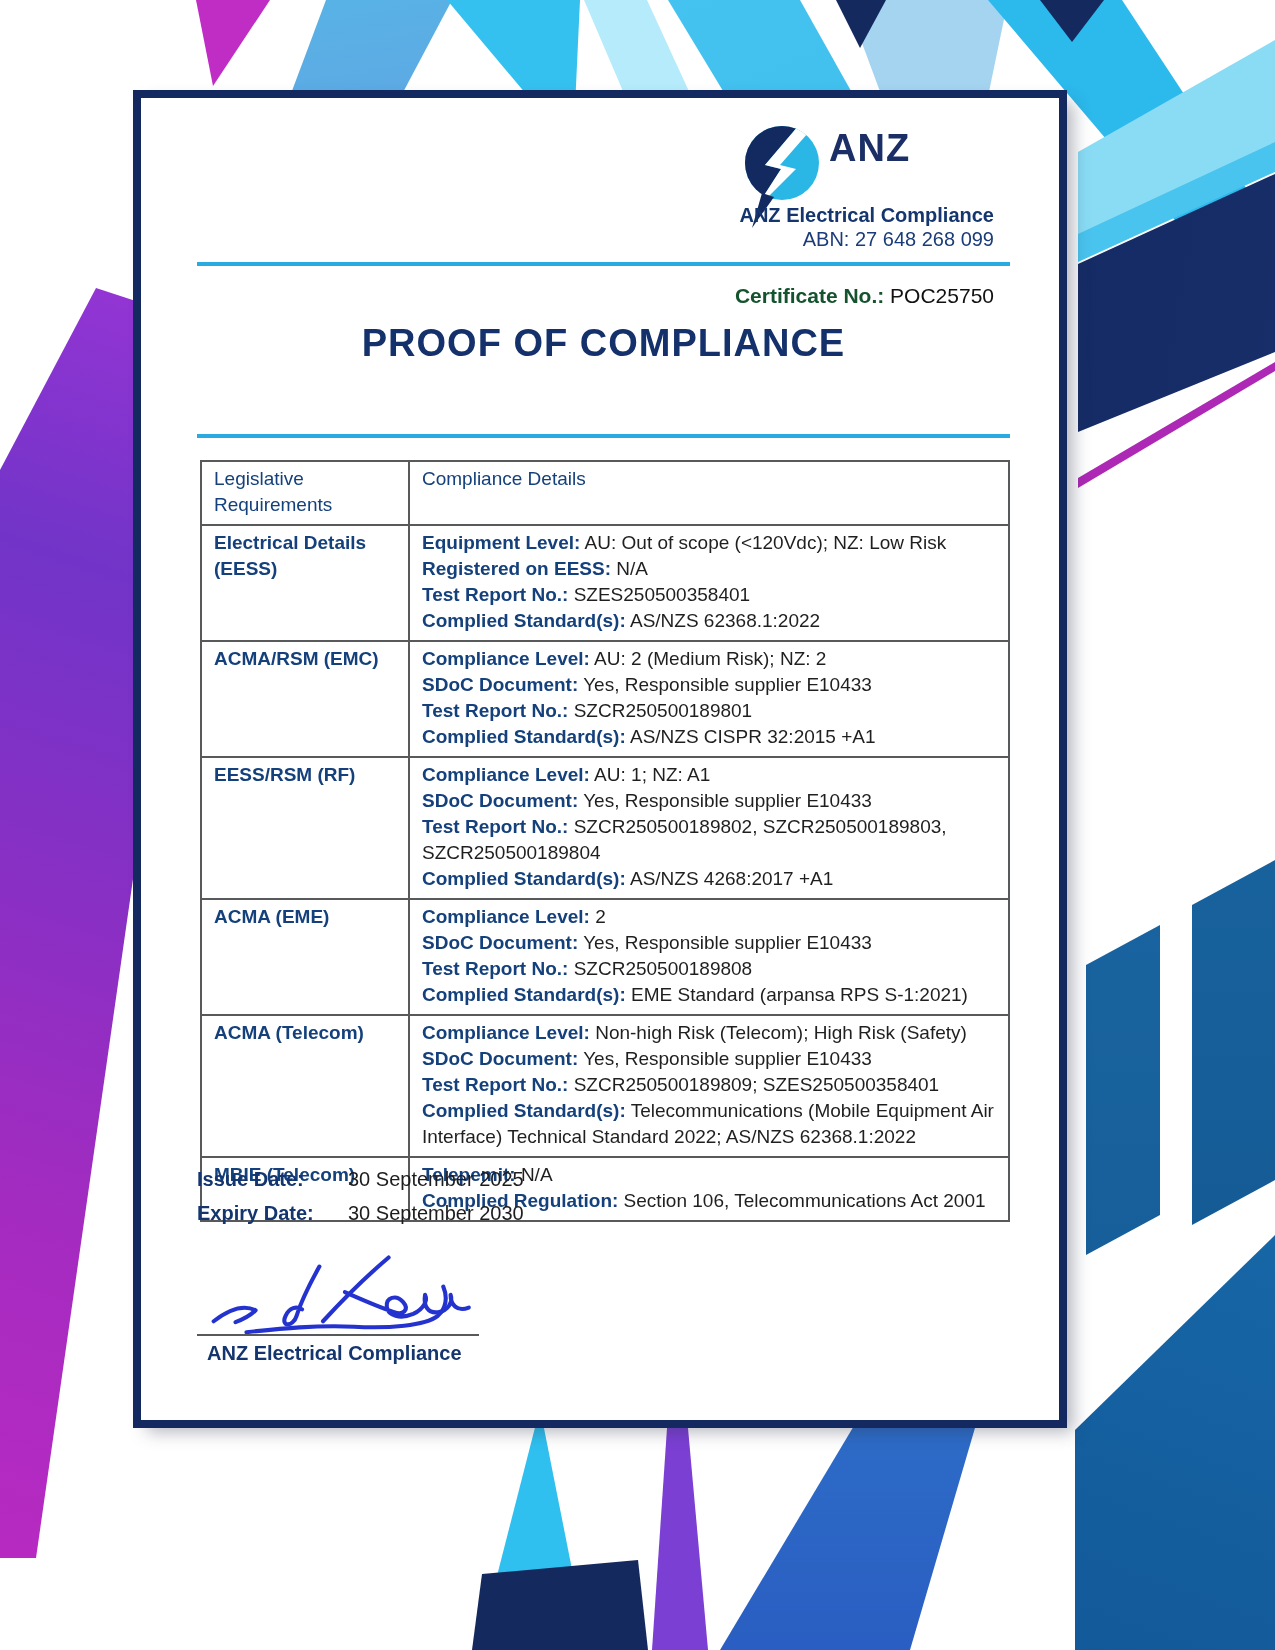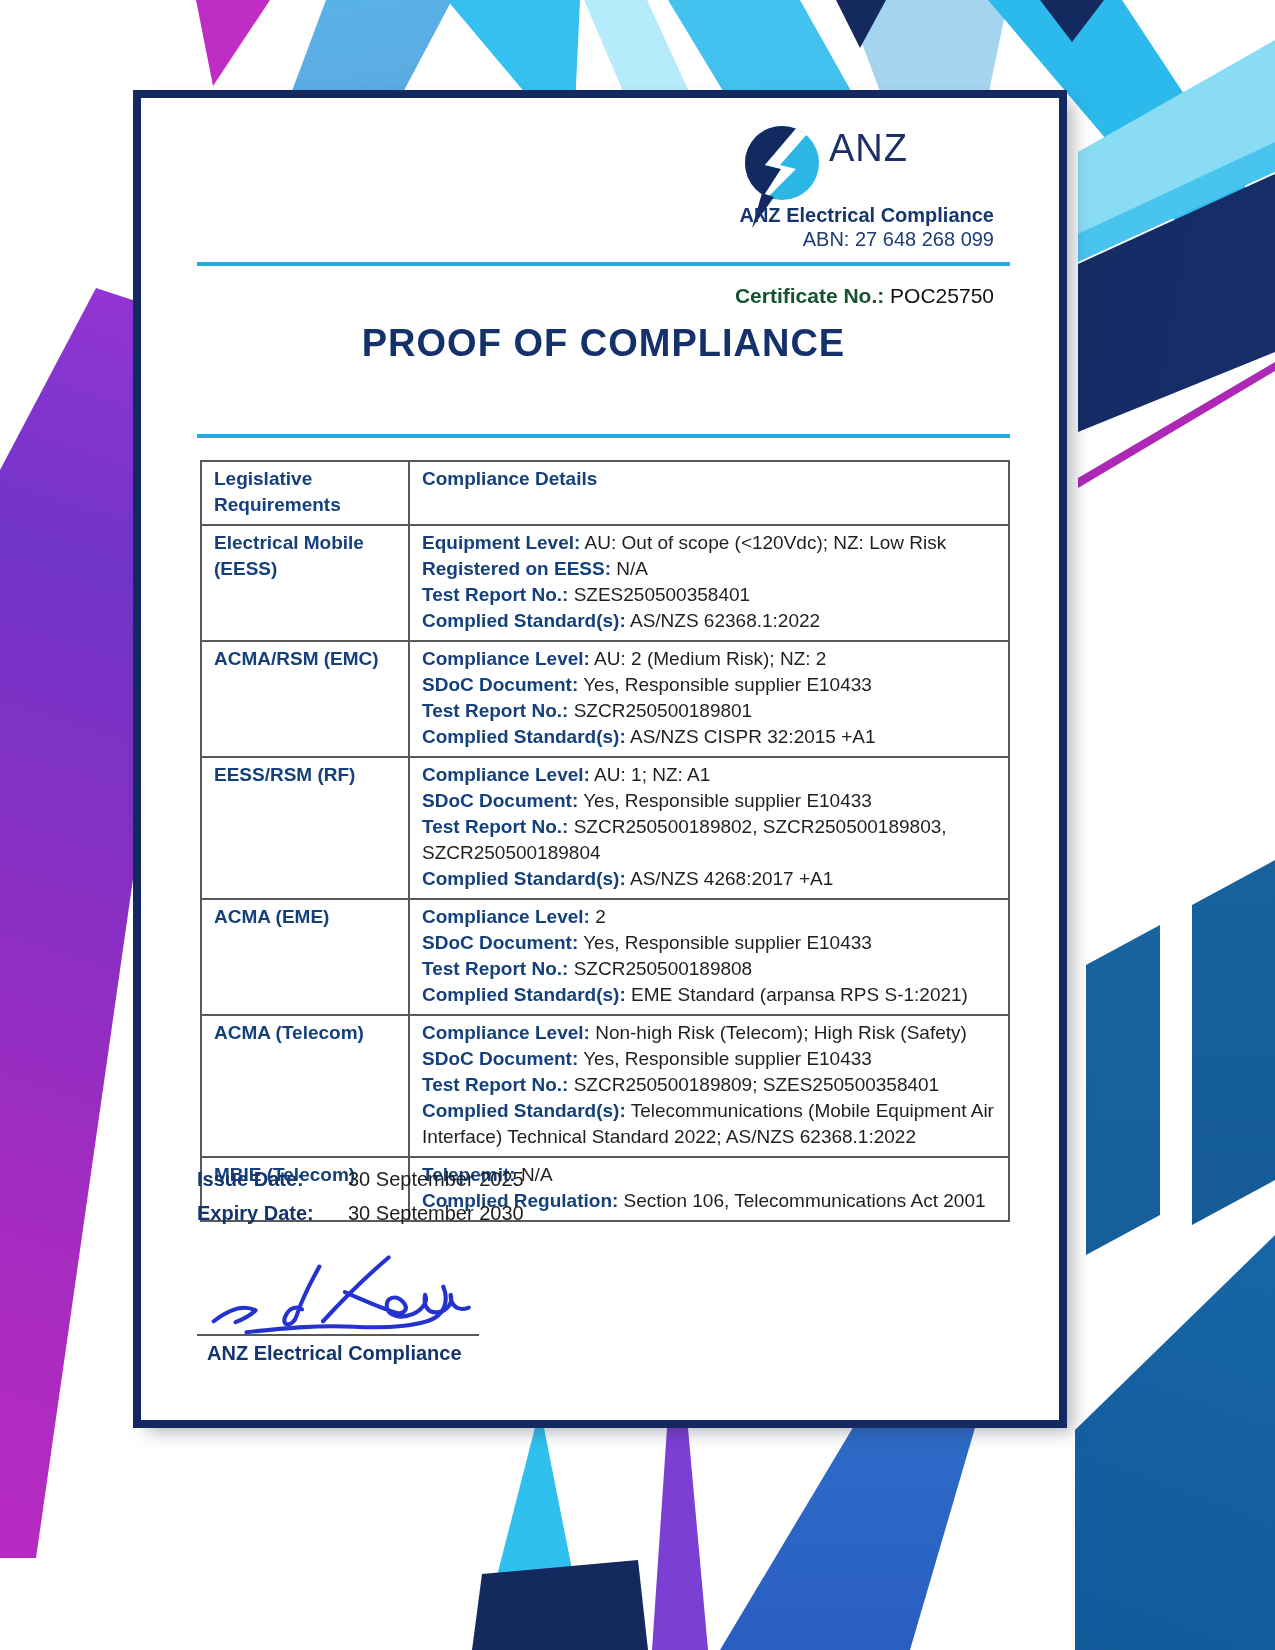--- a/index.html
+++ b/index.html
@@ -41,41 +41,41 @@
     box-shadow:10px 8px 16px -4px rgba(40,45,70,.35);
     z-index:2;
   }
   .page-inner{position:absolute;inset:0;}
   .addr{position:absolute;left:56px;top:42px;color:#1b3c78;font-size:19px;line-height:29px;white-space:pre-wrap;}
   
   .logo-wrap{position:absolute;left:600px;top:24px;width:270px;}
   .logo-row{display:flex;align-items:flex-start;}
   .logo-mark{width:82px;height:110px;flex:0 0 auto;}
   .logo-text{margin-left:6px;padding-top:6px;}
-  .logo-anz{font-size:38px;font-weight:400;color:#1b2f66;letter-spacing:1px;line-height:40px;}
+  .logo-anz{font-size:38px;font-weight:700;color:#1b2f66;letter-spacing:1px;line-height:40px;}
   .logo-ec{font-size:21px;font-weight:500;color:#29abe2;margin-top:8px;}
   .co-block{position:absolute;right:65px;top:105px;text-align:right;color:#14356e;}
   .co-name{font-size:20px;font-weight:bold;line-height:24px;}
   .co-abn{font-size:20px;font-weight:normal;line-height:25px;color:#1b3c78;}
   .rule{position:absolute;left:56px;width:813px;height:4px;background:#29abe2;}
   .rule1{top:164px;}
   .rule2{top:336px;}
   .certline{position:absolute;right:65px;top:186px;font-size:21px;}
   .certline b{color:#14532d;}
   .certline span{color:#111111;}
   .doc-title{position:absolute;left:56px;top:224px;width:813px;text-align:center;
     font-size:38px;font-weight:bold;color:#14316b;letter-spacing:1px;}
   .doc-sub{position:absolute;left:56px;top:286px;width:813px;text-align:center;
     font-size:20px;color:#1b3c78;}
   
   table.comp{position:absolute;left:59px;top:362px;width:810px;border-collapse:collapse;table-layout:fixed;}
   table.comp td,table.comp th{border:2px solid #58595b;vertical-align:top;text-align:left;
     padding:4px 12px 6px 12px;font-size:19px;line-height:26px;}
   table.comp .c1{width:208px;}
-  table.comp th{color:#14407c;font-weight:bold;}
+  table.comp th{color:#14407c;font-weight:normal;}
   td.req{color:#14407c;font-weight:bold;}
   td.det{color:#1f1f1f;}
   td.det b{color:#14407c;}
   
   .daterow{position:absolute;left:56px;display:flex;align-items:baseline;}
   .daterow .dlabel{width:135px;text-align:left;font-weight:bold;color:#14356e;font-size:20px;}
   .daterow .dvalue{margin-left:16px;color:#1d1d1f;font-size:20px;}
   .dates-issue{top:1070px;}
   .dates-expiry{top:1104px;}
   
@@ -153,21 +153,21 @@
           <col class="c1">
           <col>
         </colgroup>
       <tbody>
           <tr>
         <th>Legislative Requirements</th>
         <th>Compliance Details</th>
       </tr>
 
       <tr>
-        <td class="req">Electrical Mobile (EESS)</td>
+        <td class="req">Electrical Details (EESS)</td>
         <td class="det">
           <div><b>Equipment Level:</b><span> AU: Out of scope (&lt;120Vdc); NZ: Low Risk</span></div>
           <div><b>Registered on EESS:</b><span> N/A</span></div>
           <div><b>Test Report No.:</b><span> SZES250500358401</span></div>
           <div><b>Complied Standard(s):</b><span> AS/NZS 62368.1:2022</span></div>
         </td>
       </tr>
 
       <tr>
         <td class="req">ACMA/RSM (EMC)</td>

